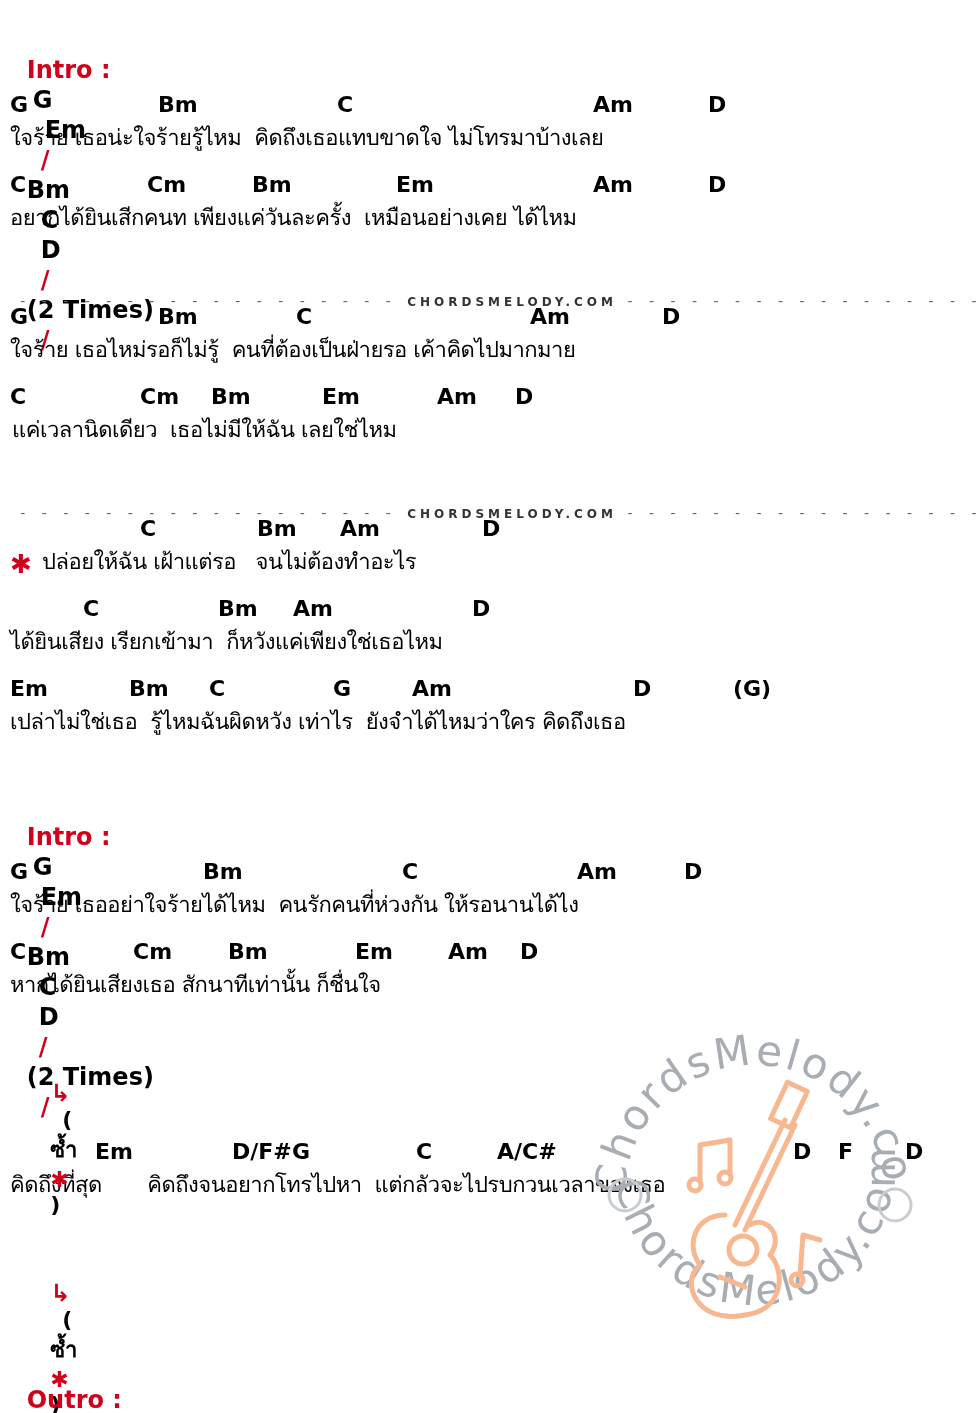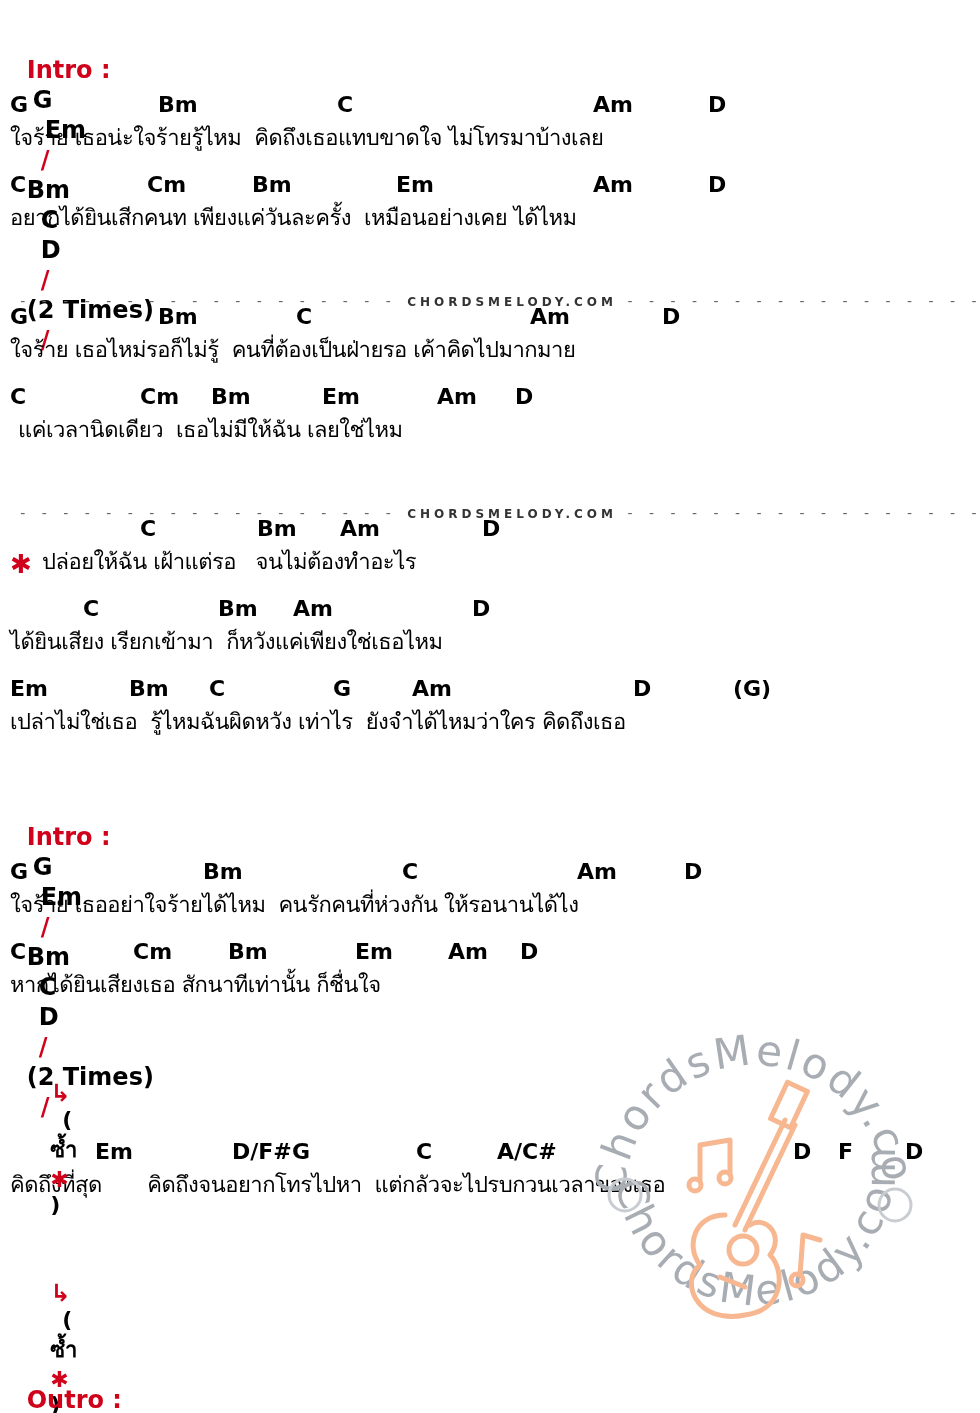--- a/index.html
+++ b/index.html
@@ -53,21 +53,21 @@
     <div class="abs chord" style="left: 296px; top: 304px;">C</div>
     <div class="abs chord" style="left: 530px; top: 304px;">Am</div>
     <div class="abs chord" style="left: 662px; top: 304px;">D</div>
     <div class="abs lyric" style="left: 10px; top: 336px;">ใจร้าย เธอไหม่รอก็ไม่รู้  คนที่ต้องเป็นฝ่ายรอ เค้าคิดไปมากมาย</div>
     <div class="abs chord" style="left: 10px; top: 384px;">C</div>
     <div class="abs chord" style="left: 140px; top: 384px;">Cm</div>
     <div class="abs chord" style="left: 211px; top: 384px;">Bm</div>
     <div class="abs chord" style="left: 322px; top: 384px;">Em</div>
     <div class="abs chord" style="left: 437px; top: 384px;">Am</div>
     <div class="abs chord" style="left: 515px; top: 384px;">D</div>
-    <div class="abs lyric" style="left: 18px; top: 416px;">แค่เวลานิดเดียว  เธอไม่มีให้ฉัน เลยใช่ไหม</div>
+    <div class="abs lyric" style="left: 12px; top: 416px;">แค่เวลานิดเดียว  เธอไม่มีให้ฉัน เลยใช่ไหม</div>
     <div class="abs chord" style="left: 140px; top: 516px;">C</div>
     <div class="abs chord" style="left: 257px; top: 516px;">Bm</div>
     <div class="abs chord" style="left: 340px; top: 516px;">Am</div>
     <div class="abs chord" style="left: 482px; top: 516px;">D</div>
     <div class="abs lyric" style="left: 42px; top: 548px;">ปล่อยให้ฉัน เฝ้าแต่รอ   จนไม่ต้องทำอะไร</div>
     <div class="abs chord" style="left: 83px; top: 596px;">C</div>
     <div class="abs chord" style="left: 218px; top: 596px;">Bm</div>
     <div class="abs chord" style="left: 293px; top: 596px;">Am</div>
     <div class="abs chord" style="left: 472px; top: 596px;">D</div>
     <div class="abs lyric" style="left: 10px; top: 628px;">ได้ยินเสียง เรียกเข้ามา  ก็หวังแค่เพียงใช่เธอไหม</div>

